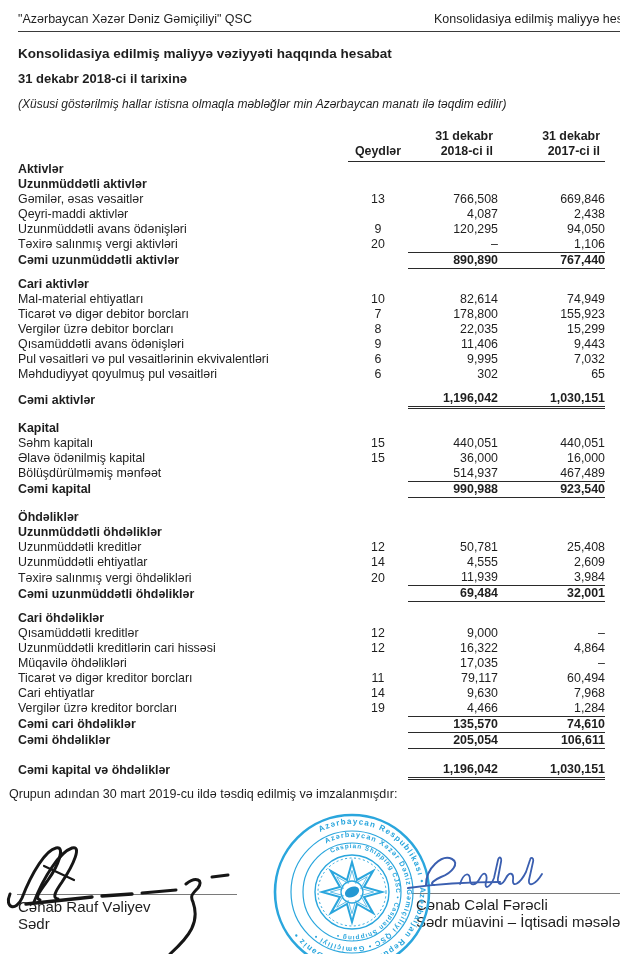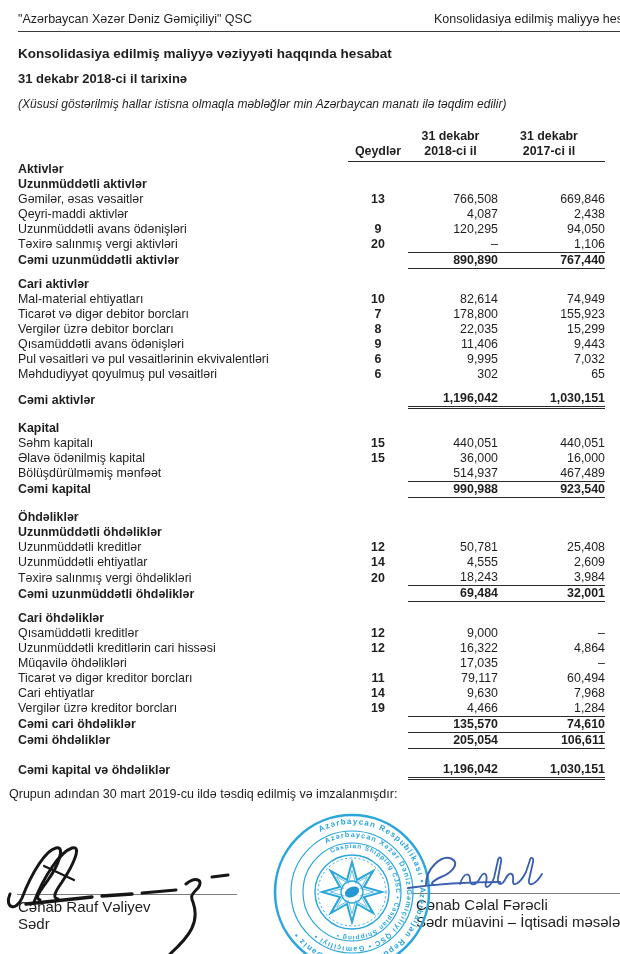--- a/index.html
+++ b/index.html
@@ -24,30 +24,30 @@
 
   table.balance {
     border-collapse:collapse; table-layout:fixed;
     width:587px; margin-top:18px; font-size:12.4px;
   }
   col.c-lbl { width:330px; } col.c-note { width:60px; }
   col.c-18 { width:90px; } col.c-17 { width:107px; }
 
   thead th { font-weight:bold; padding:0; vertical-align:bottom; line-height:15px; }
   thead th.note-col { }
-  thead th.num { }
+  thead th.num { text-align:right; }
   thead th.num div { padding-right:5px; }
   th.hd-rule { border-bottom:1.5px solid #2a2a2a; padding-bottom:2px; }
 
   tbody td {
     height:15px; line-height:15px; padding:0;
     white-space:nowrap; vertical-align:bottom;
   }
   td.lbl { text-align:left; overflow:hidden; }
-  td.note-col { text-align:center;font-weight:bold; }
+  td.note-col { text-align:center; }
   td.num { text-align:right; }
   tr.sec td, tr.tot td { font-weight:bold; }
   tr.gap1 td { padding-top:9px; }
   tr.gap2 td { padding-top:13px; }
   td.rt { border-top:1.4px solid #2a2a2a; }
   td.rb { border-bottom:1.4px solid #2a2a2a; }
   td.rd { border-bottom:3px double #2a2a2a; }
 
   .approval { position:absolute; left:9px; top:787px; font-size:12.5px; }
 
@@ -241,21 +241,21 @@
         </tr>
         <tr>
           <td class="lbl">Uzunmüddətli ehtiyatlar</td>
           <td class="note-col">14</td>
           <td class="num">4,555</td>
           <td class="num">2,609</td>
         </tr>
         <tr>
           <td class="lbl">Təxirə salınmış vergi öhdəlikləri</td>
           <td class="note-col">20</td>
-          <td class="num">18,243</td>
+          <td class="num">11,939</td>
           <td class="num">3,984</td>
         </tr>
         <tr class="tot">
           <td class="lbl">Cəmi uzunmüddətli öhdəliklər</td>
           <td class="note-col"></td>
           <td class="num rt rb">69,484</td>
           <td class="num rt rb">32,001</td>
         </tr>
         <tr class="sec gap1">
           <td class="lbl">Cari öhdəliklər</td>

